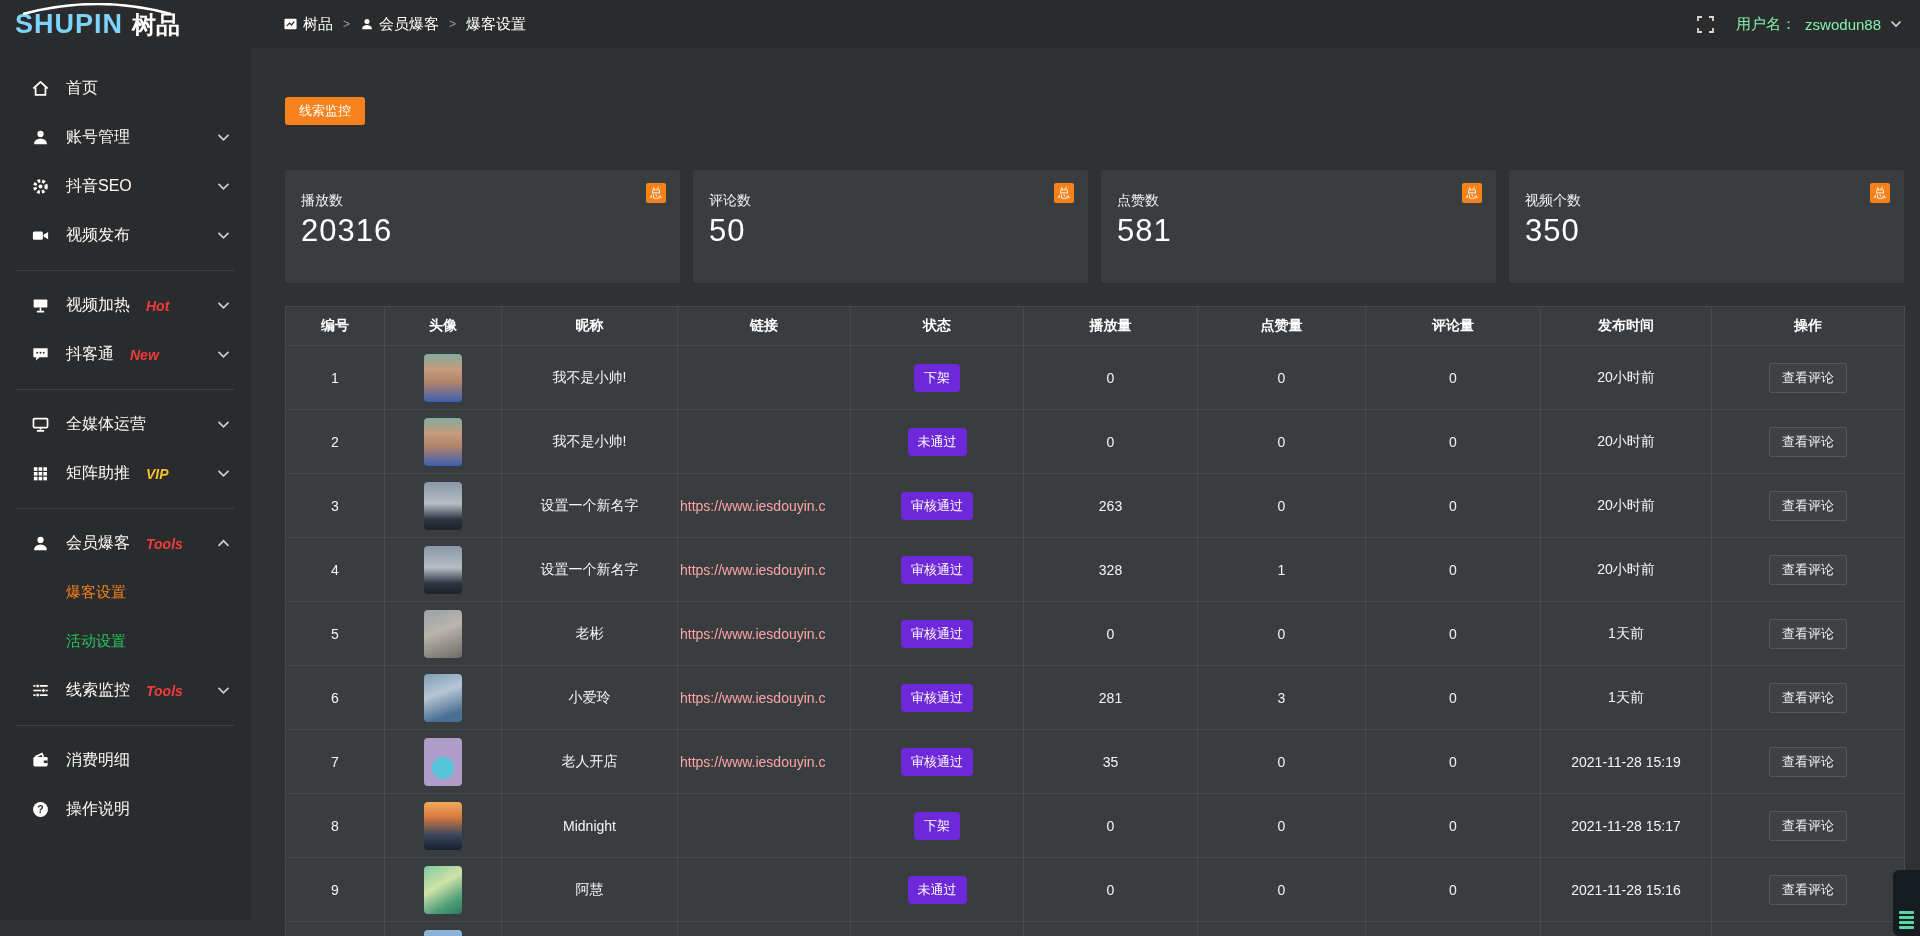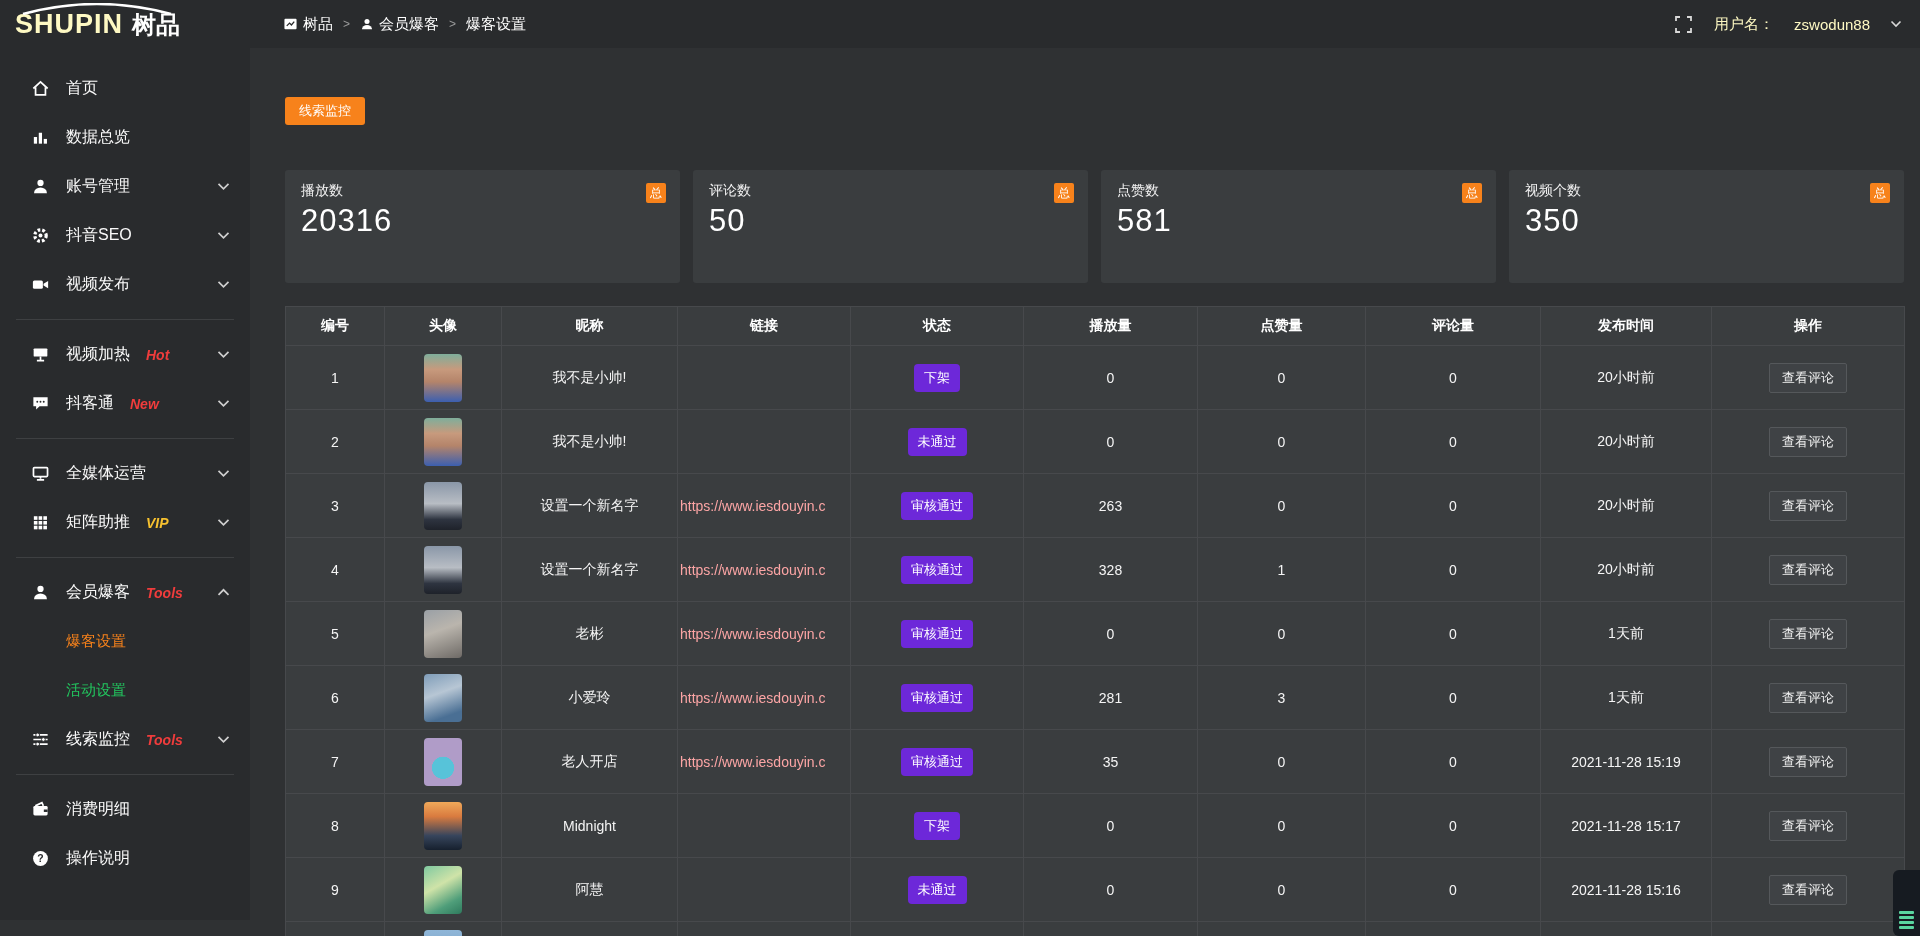--- a/index.html
+++ b/index.html
@@ -7,29 +7,29 @@
   body {
     font-family:"Liberation Sans","DejaVu Sans",sans-serif;
     background:#2f3133; color:#f0f0f0; position:relative;
   }
   
   .topbar { position:absolute; left:0; top:0; width:1920px; height:48px;
     background:#292b2d; display:flex; align-items:center; z-index:5; }
   .logo { width:250px; padding-left:15px; display:flex; align-items:flex-end; }
   .logo-inner { position:relative; display:flex; align-items:baseline; }
   .logo-arc { position:absolute; left:2px; top:-10px; }
-  .logo-en { font-size:27px; font-weight:bold; letter-spacing:1px; color:#fef9c3; line-height:1; }
+  .logo-en { font-size:27px; font-weight:bold; letter-spacing:1px; color:#7dd3fc; line-height:1; }
   .logo-cjk { font-size:24px; font-weight:bold; color:#fff; margin-left:9px; line-height:1; }
   .breadcrumb { display:flex; align-items:center; margin-left:33px; font-size:15px; color:#fff; }
   .crumb { display:flex; align-items:center; gap:5px; cursor:pointer; }
   .crumb .bc-icon { display:flex; align-items:center; }
   .crumb-sep { color:#9a9a9a; font-size:12px; margin:0 10px; }
   .topbar-right { margin-left:auto; display:flex; align-items:center; padding-right:18px; gap:22px; }
   .fs-icon { cursor:pointer; display:flex; }
-  .user-box { font-size:15px; color:#fef9c3; display:flex; align-items:center; gap:20px; cursor:pointer;justify-content:flex-end; }
+  .user-box { font-size:15px; color:#86efac; display:flex; align-items:center; gap:9px; cursor:pointer;justify-content:flex-end; }
   
   .sidebar { position:absolute; left:0; top:48px; bottom:16px; width:250px;
     background:#292b2d; padding-top:16px; z-index:4; }
   .side-item { height:49px; display:flex; align-items:center; padding:0 20px 0 30px;
     font-size:16px; color:#fafafa; cursor:pointer; white-space:nowrap; }
   .side-item .s-icon { width:20px; display:flex; justify-content:center; margin-right:16px; }
   .side-badge { font-style:italic; font-weight:bold; font-size:14px; margin-left:16px; }
   .badge-red { color:#f03c3c; } .badge-gold { color:#f6c12f; }
   .side-chev { margin-left:auto; display:flex; }
   .side-divider { height:1px; background:rgba(255,255,255,0.10); margin:10px 16px; }
@@ -38,21 +38,21 @@
   .sub-item.active { color:#f7821b; }
   
   .content { position:absolute; left:250px; top:48px; right:0; bottom:0;
     background:#2f3133; padding:0 16px 0 35px; }
   .promo-btn { margin-top:49px; display:inline-block; background:#f7821b; color:#fff;
     font-size:13px; height:28px; line-height:28px; padding:0 14px; border:none;
     border-radius:3px; cursor:pointer; }
   .cards { display:flex; gap:13px; margin-top:45px; }
   .card { flex:1; height:113px; background:#3a3d3f; border-radius:3px;
     padding:12px 16px; position:relative; }
-  .card-label { font-size:14px; color:#f2f2f2; }
+  .card-label { font-size:14px; color:#f2f2f2; margin-top:10px; }
   .card-value { font-size:31px; color:#fff; margin-top:3px; letter-spacing:1px; }
   .card-badge { position:absolute; top:13px; right:14px; width:20px; height:20px;
     background:#f7821b; color:#fff; font-size:12px; border-radius:2px;
     display:flex; align-items:center; justify-content:center; }
   
   .table-wrap { margin-top:23px; }
   table { width:100%; border-collapse:collapse; table-layout:fixed; background:#3a3d3f; }
   th { height:39px; font-size:14px; font-weight:bold; color:#fff;
     border:1px solid #47494c; text-align:center; }
   td { height:64px; font-size:14px; color:#f5f5f5; border:1px solid #47494c;
@@ -141,30 +141,20 @@
         <svg width="19" height="19" viewBox="0 0 20 20">
           <path d="M2.5 10 L10 3 L17.5 10" fill="none" stroke="#fff" stroke-width="1.8"></path>
           <path d="M4.8 8.6 V16.8 H15.2 V8.6" fill="none" stroke="#fff" stroke-width="1.8"></path>
         </svg>
       </span>
       <span>首页</span>
     </div>
     <div class="side-item">
       <span class="s-icon">
         <svg width="19" height="19" viewBox="0 0 20 20" fill="#fff">
-          <rect x="3" y="9.5" width="3.4" height="7"></rect>
-          <rect x="8.2" y="5" width="3.4" height="11.5"></rect>
-          <rect x="13.4" y="11.5" width="3.4" height="5"></rect>
-        </svg>
-      </span>
-      <span>数据总览</span>
-    </div>
-    <div class="side-item">
-      <span class="s-icon">
-        <svg width="19" height="19" viewBox="0 0 20 20" fill="#fff">
           <circle cx="10" cy="6.3" r="3.3"></circle>
           <path d="M3.2 17 a6.8 6 0 0 1 13.6 0 z"></path>
         </svg>
       </span>
       <span>账号管理</span>
       <span class="side-chev">
         <svg width="13" height="9" viewBox="0 0 13 9" fill="none" stroke="#cfcfcf" stroke-width="1.7">
           <path d="M1.5 1.8 L6.5 6.8 L11.5 1.8"></path>
         </svg>
       </span>

